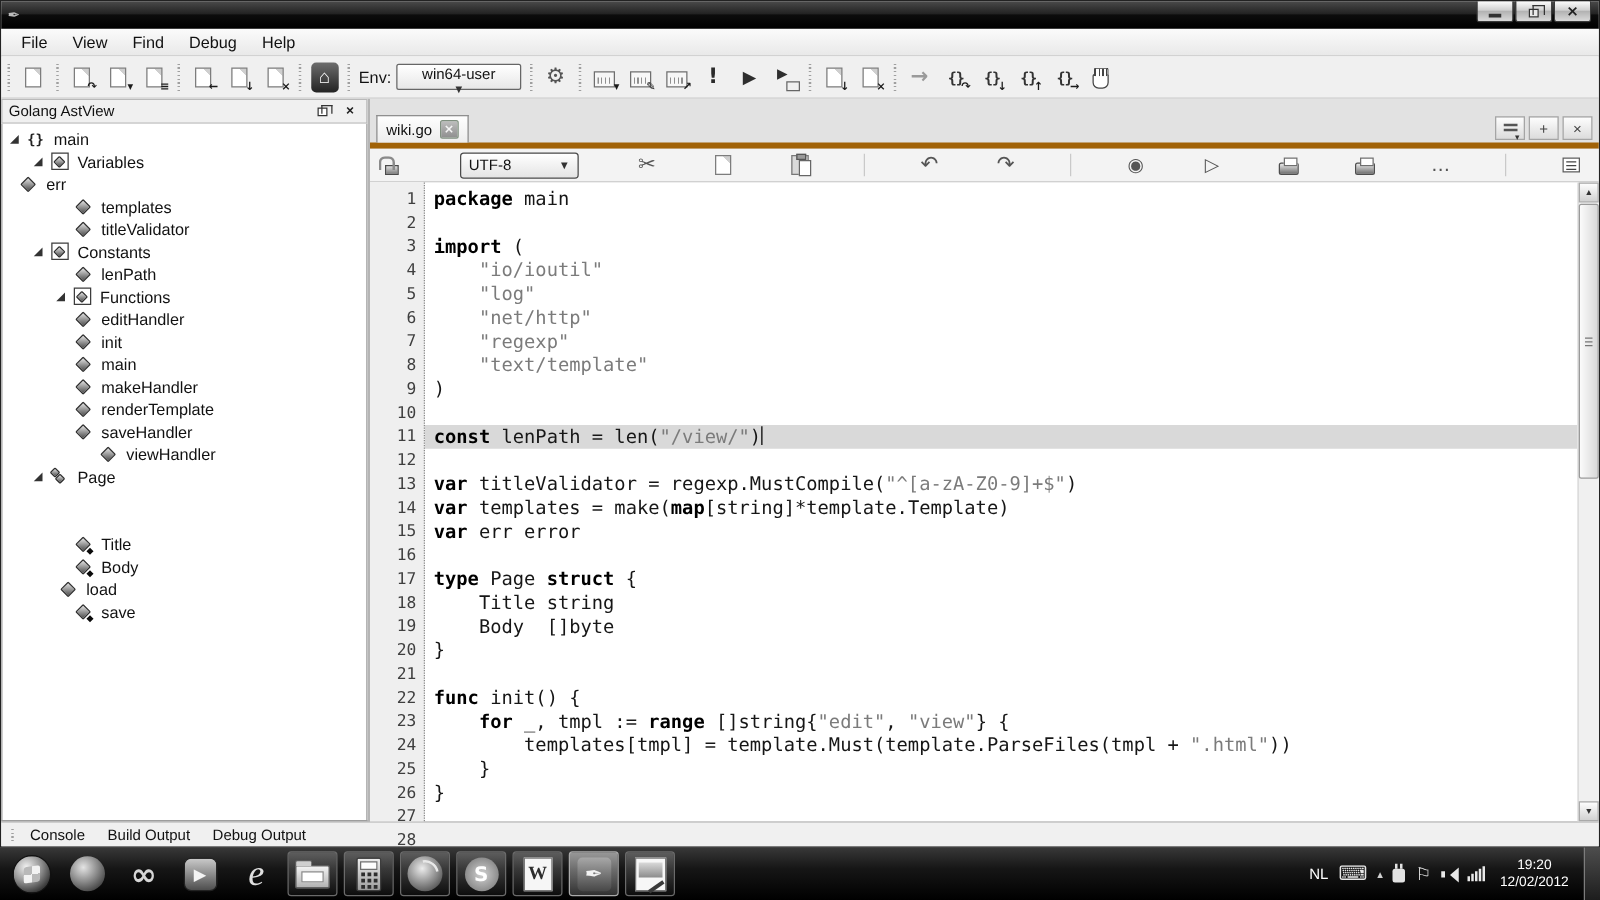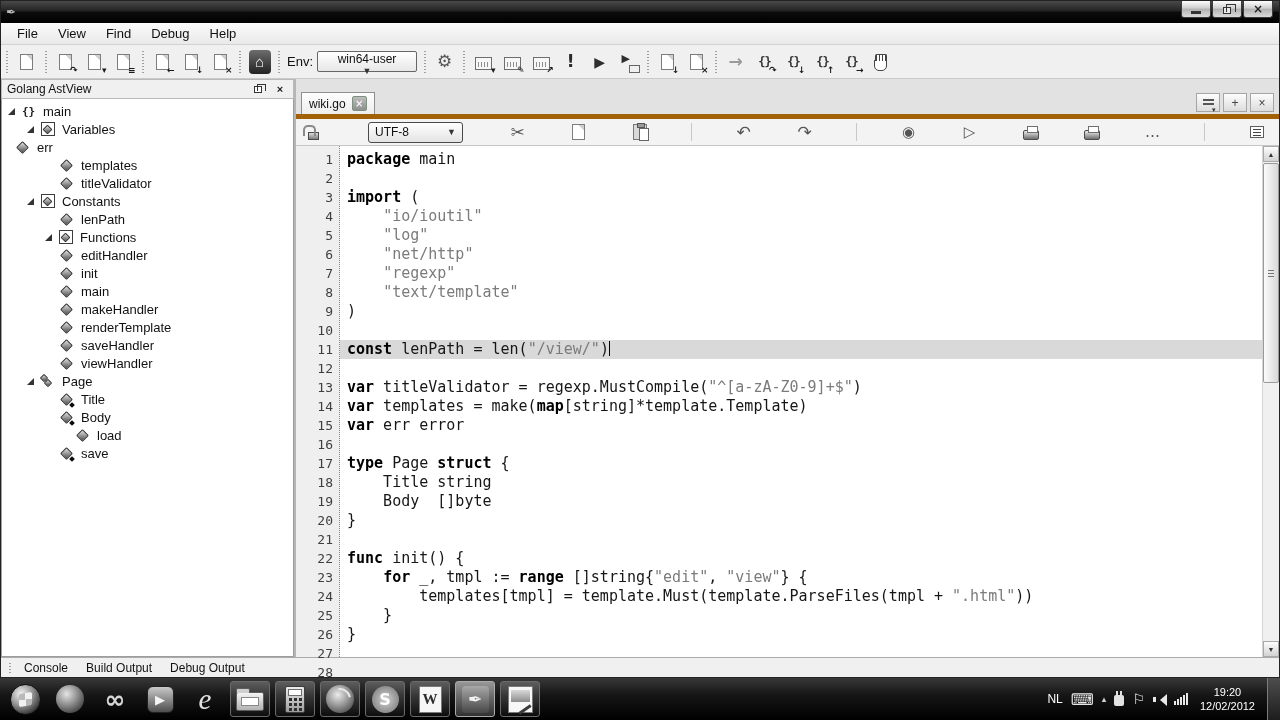--- a/index.html
+++ b/index.html
@@ -438,52 +438,52 @@
               </span>
               <span>renderTemplate</span>
             </div>
             <div class="tree-row" style="padding-left: 44px;">
               <span class="exp-space"></span>
               <span class="ti">
                 <span class="ti-diamond"></span>
               </span>
               <span>saveHandler</span>
             </div>
-            <div class="tree-row" style="padding-left: 44px;">
+            <div class="tree-row" style="padding-left: 64px;">
               <span class="exp-space"></span>
               <span class="ti">
                 <span class="ti-diamond"></span>
               </span>
               <span>viewHandler</span>
             </div>
             <div class="tree-row" style="padding-left: 25px;">
               <span class="exp"></span>
               <span class="ti">
                 <span class="ti-diamond sm2 a"></span>
                 <span class="ti-diamond sm2 b"></span>
               </span>
               <span>Page</span>
             </div>
-            <div class="tree-row" style="padding-left: 44px;">
+            <div class="tree-row" style="padding-left: 44px; margin-top: 36px;">
               <span class="exp-space"></span>
               <span class="ti">
                 <span class="ti-diamond"></span>
                 <span class="ti-plus"></span>
               </span>
               <span>Title</span>
             </div>
             <div class="tree-row" style="padding-left: 44px;">
               <span class="exp-space"></span>
               <span class="ti">
                 <span class="ti-diamond"></span>
                 <span class="ti-plus"></span>
               </span>
               <span>Body</span>
             </div>
-            <div class="tree-row" style="padding-left: 60px;">
+            <div class="tree-row" style="padding-left: 32px;">
               <span class="exp-space"></span>
               <span class="ti">
                 <span class="ti-diamond"></span>
               </span>
               <span>load</span>
             </div>
             <div class="tree-row" style="padding-left: 44px;">
               <span class="exp-space"></span>
               <span class="ti">
                 <span class="ti-diamond"></span>

